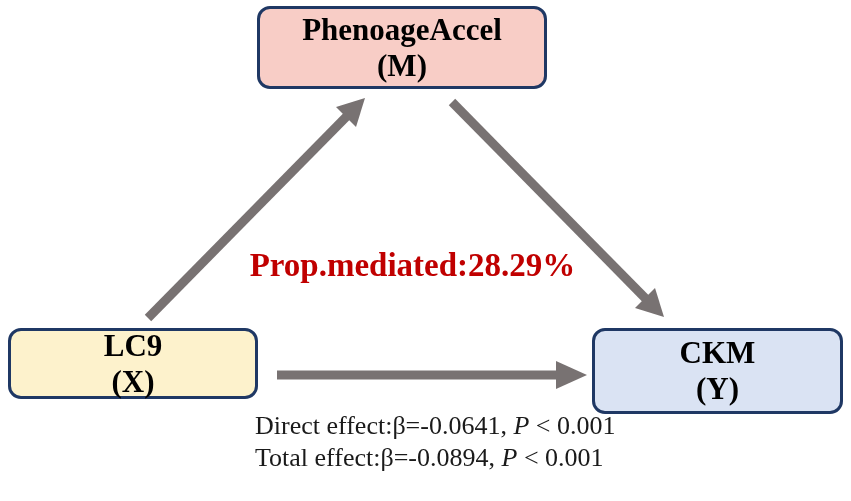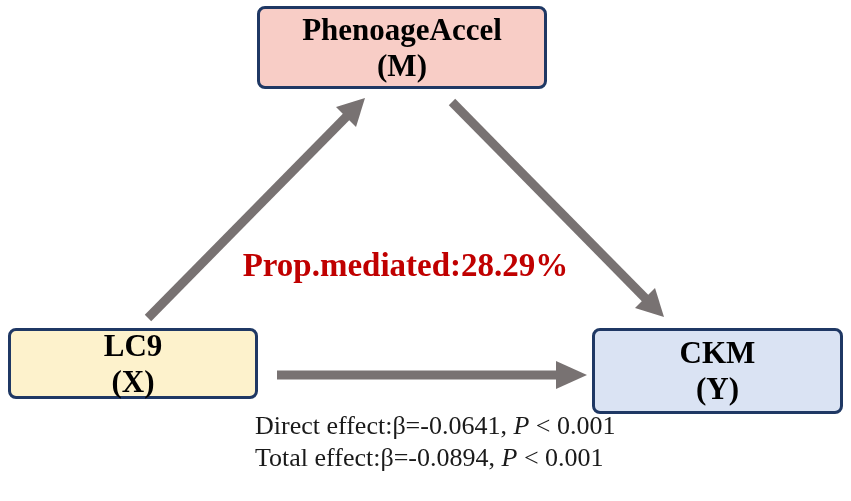--- a/index.html
+++ b/index.html
@@ -23,21 +23,21 @@
     stroke: var(--arrow, #787272);
     stroke-width: 9;
   }
   svg.arrows .head {
     fill: var(--arrow, #787272);
   }
   .node {
     position: absolute;
     box-sizing: border-box;
     border: 3px solid var(--box-border, #1f3864);
-    border-radius: 8px;
+    border-radius: 13px;
     display: flex;
     flex-direction: column;
     align-items: center;
     justify-content: center;
     text-align: center;
     font-weight: bold;
     color: #000000;
     line-height: 1.15;
   }
   .node .title { font-size: 31px; }
@@ -49,21 +49,21 @@
   #exposure-box {
     left: 8px; top: 328px; width: 250px; height: 71px;
     background: var(--exposure-fill, #fdf2cc);
   }
   #outcome-box {
     left: 592px; top: 328px; width: 251px; height: 86px;
     background: var(--outcome-fill, #dae3f3);
   }
   #mediation-label {
     position: absolute;
-    left: 228px; top: 247px;
+    left: 235px; top: 247px;
     width: 355px;
     text-align: center;
     font-size: 33px;
     font-weight: bold;
     color: var(--mediation-text, #c00000);
     white-space: nowrap;
   }
   #stats-block {
     position: absolute;
     left: 255px; top: 410px;

